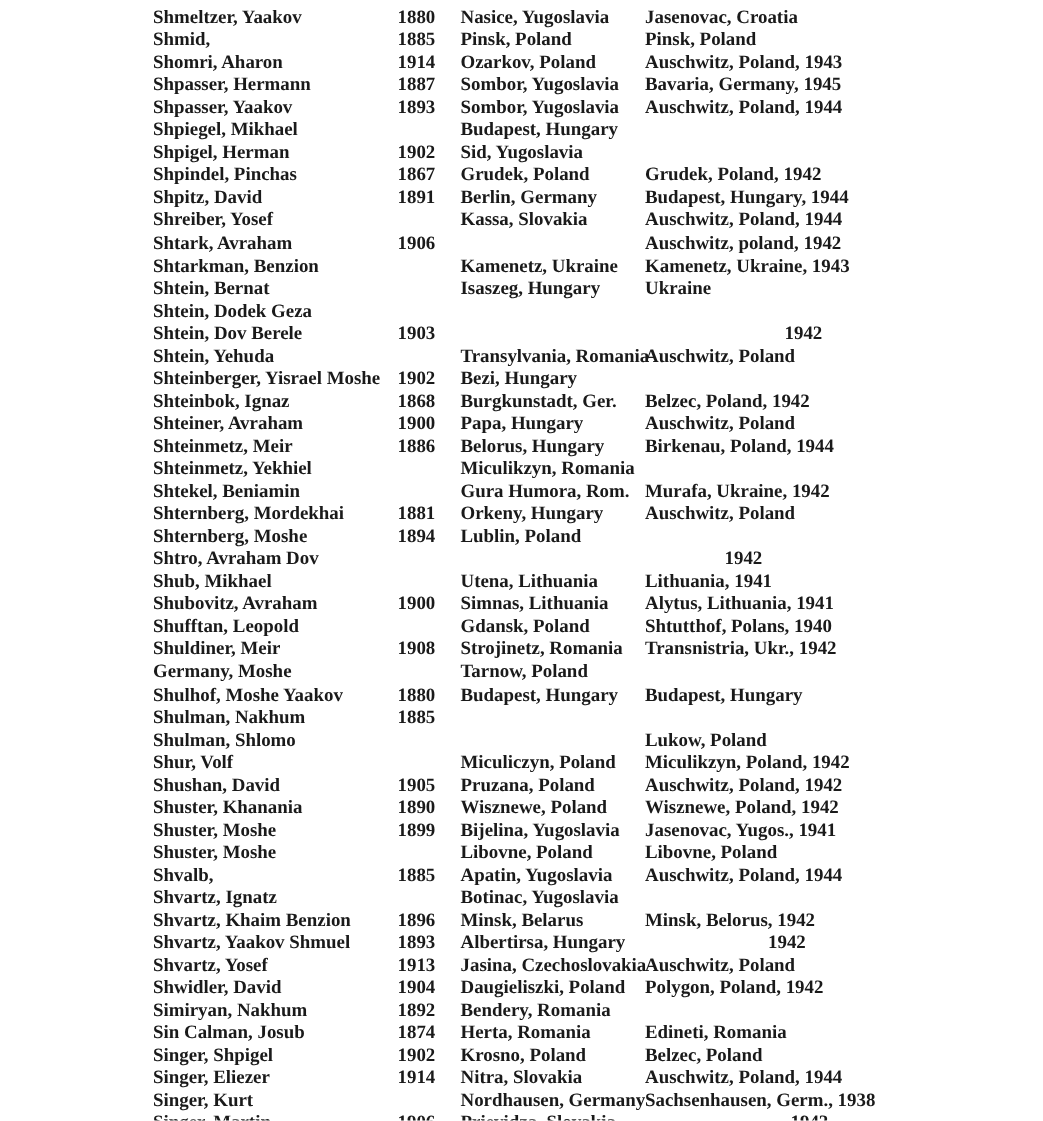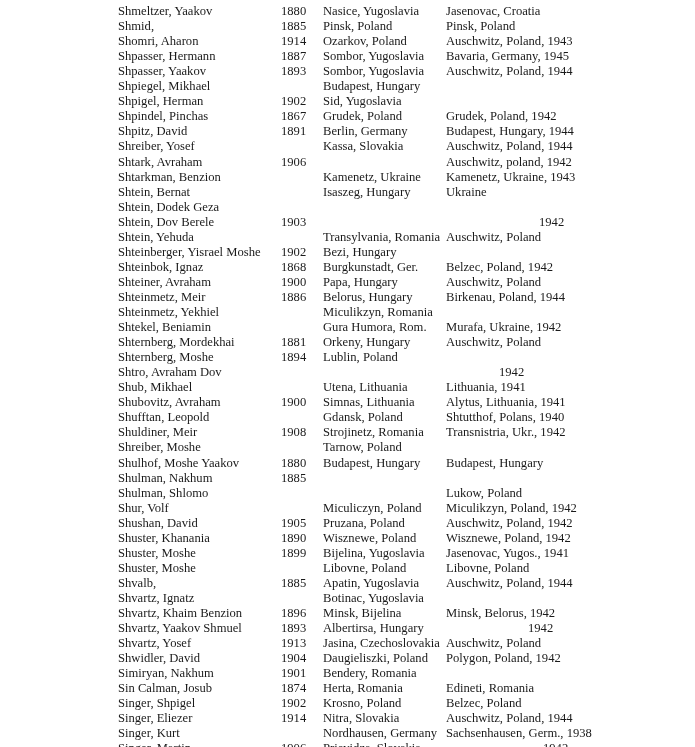--- a/index.html
+++ b/index.html
@@ -1,19 +1,19 @@
 <!DOCTYPE html>
 <html><head>
 <meta charset="utf-8">
 <style>
   html, body { margin: 0; padding: 0; background: #ffffff; }
   body { width: 695px; height: 747px; position: relative; overflow: hidden;
          font-family: "Liberation Serif", "DejaVu Serif", serif; color: #1a1a1a; }
   #page { position: absolute; left: 0; top: 0; width: 695px; height: 747px; }
-  .row { position: absolute; left: 16px; width: 627px; height: 15px; font-size: 12.6px; line-height: 15px; white-space: nowrap; }
+  .row { position: absolute; left: 0; width: 627px; height: 15px; font-size: 12.6px; line-height: 15px; white-space: nowrap; font-weight: bold; }
   .c { position: absolute; top: 0; }
   .name { left: 102px; }
   .year { left: 265px; }
   .birth { left: 307px; }
   .death { left: 430px; }
 </style>
 </head>
 <body>
 
 <div id="page">
@@ -185,21 +185,21 @@
       <span class="c birth">Gdansk, Poland</span>
       <span class="c death">Shtutthof, Polans, 1940</span>
     </div>
     <div class="row" style="top: 425.4px;">
       <span class="c name">Shuldiner, Meir</span>
       <span class="c year">1908</span>
       <span class="c birth">Strojinetz, Romania</span>
       <span class="c death">Transnistria, Ukr., 1942</span>
     </div>
     <div class="row" style="top: 440.45px;">
-      <span class="c name">Shreiber, Moshe</span>
+      <span class="c name">Germany, Moshe</span>
       <span class="c year"></span>
       <span class="c birth">Tarnow, Poland</span>
       <span class="c death"></span>
     </div>
     <div class="row" style="top: 455.5px;">
       <span class="c name">Shulhof, Moshe Yaakov</span>
       <span class="c year">1880</span>
       <span class="c birth">Budapest, Hungary</span>
       <span class="c death">Budapest, Hungary</span>
     </div>
@@ -253,21 +253,21 @@
     </div>
     <div class="row" style="top: 590.95px;">
       <span class="c name">Shvartz, Ignatz</span>
       <span class="c year"></span>
       <span class="c birth">Botinac, Yugoslavia</span>
       <span class="c death"></span>
     </div>
     <div class="row" style="top: 606px;">
       <span class="c name">Shvartz, Khaim Benzion</span>
       <span class="c year">1896</span>
-      <span class="c birth">Minsk, Bijelina</span>
+      <span class="c birth">Minsk, Belarus</span>
       <span class="c death">Minsk, Belorus, 1942</span>
     </div>
     <div class="row" style="top: 621.05px; padding-left: 11px;">
       <span class="c name">Shvartz, Yaakov Shmuel</span>
       <span class="c year">1893</span>
       <span class="c birth">Albertirsa, Hungary</span>
       <span class="c death" style="left: 512px;">1942</span>
     </div>
     <div class="row" style="top: 636.1px;">
       <span class="c name">Shvartz, Yosef</span>
@@ -276,21 +276,21 @@
       <span class="c death">Auschwitz, Poland</span>
     </div>
     <div class="row" style="top: 651.15px;">
       <span class="c name">Shwidler, David</span>
       <span class="c year">1904</span>
       <span class="c birth">Daugieliszki, Poland</span>
       <span class="c death">Polygon, Poland, 1942</span>
     </div>
     <div class="row" style="top: 666.2px;">
       <span class="c name">Simiryan, Nakhum</span>
-      <span class="c year">1901</span>
+      <span class="c year">1892</span>
       <span class="c birth">Bendery, Romania</span>
       <span class="c death"></span>
     </div>
     <div class="row" style="top: 681.25px;">
       <span class="c name">Sin Calman, Josub</span>
       <span class="c year">1874</span>
       <span class="c birth">Herta, Romania</span>
       <span class="c death">Edineti, Romania</span>
     </div>
     <div class="row" style="top: 696.3px;">

